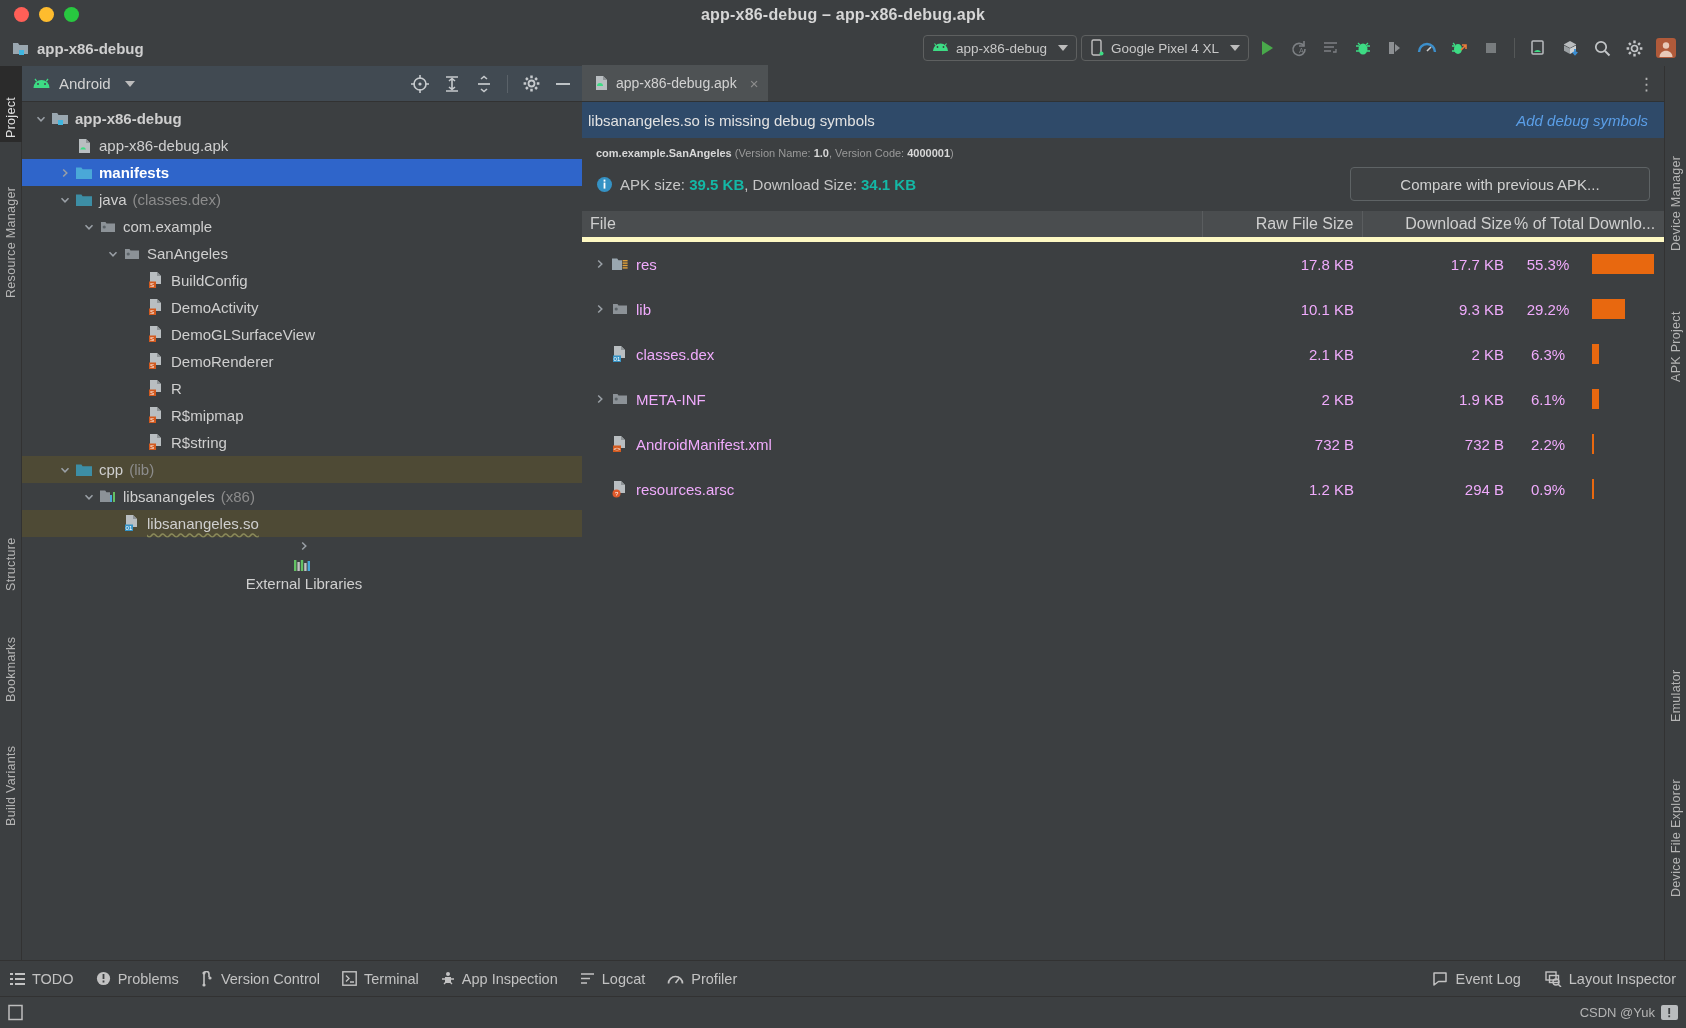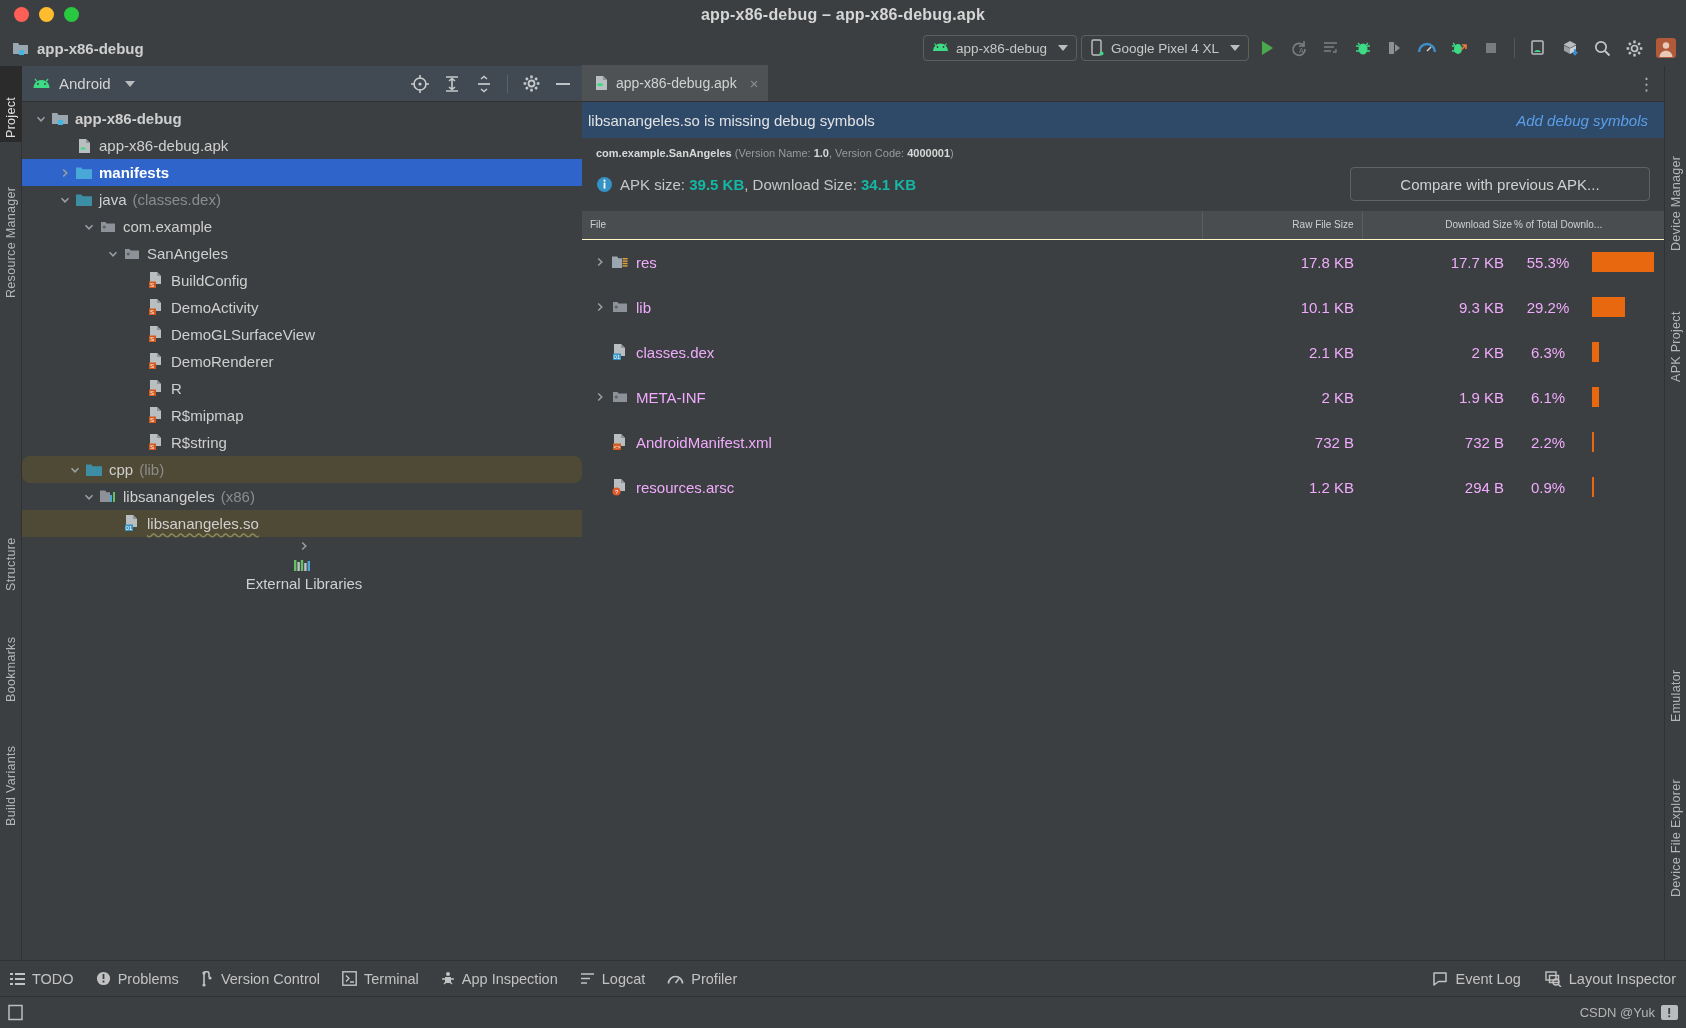--- a/index.html
+++ b/index.html
@@ -121,22 +121,22 @@
   .sizeline .txt { font-size:15px; color:#c6c6c6; }
   .sizeline .txt b { color:#14b8a6; }
   .cmpbtn {
     margin-left:auto; height:34px; min-width:300px; border:1px solid #5e6365; border-radius:4px;
     display:flex; align-items:center; justify-content:center; font-size:15px; color:#d0d0d0;
     padding:0 18px; background:#3f4244;
   }
 
   table.files { width:100%; border-collapse:collapse; table-layout:fixed; }
   table.files thead th {
-    background:#4a4d4f; color:#cfcfcf; font-weight:normal; font-size:10px;
-    height:28px; border-bottom:1px solid #fef9c3; border-right:1px solid #5a5d5f;
+    background:#4a4d4f; color:#cfcfcf; font-weight:normal; font-size:16px;
+    height:28px; border-bottom:5px solid #fef9c3; border-right:1px solid #5a5d5f;
     padding:0 8px;
   }
   table.files thead th.c-file { text-align:left; }
   table.files thead th.c-raw, table.files thead th.c-dl { text-align:right; }
   table.files thead th.c-pct { text-align:left; border-right:none; padding-left:2px;}
   table.files tbody td { height:29px; font-size:15px; color:#f0abfc; padding:8px 8px; }
   td.c-file { text-align:left; }
   td.c-raw, td.c-dl { text-align:right; }
   td.c-pct { text-align:center; color:#9b9b9b; padding-right:6px;}
   td.c-bar { padding:0 8px 0 0; }
@@ -547,21 +547,21 @@
           <span class="ico">
             <svg width="16" height="17" viewBox="0 0 16 17">
               <path d="M2 0h7l4 4v8H2z" fill="#b9bec1"></path>
               <path d="M9 0l4 4H9z" fill="#8e9396"></path>
               <rect x="1" y="9.5" width="7" height="6.5" fill="#d35a1f"></rect>
               <text x="2" y="15" font-size="6" fill="#fff" font-family="Liberation Sans">S</text>
             </svg>
           </span>
           <span>R$string</span>
         </div>
-        <div class="trow hl" style="padding-left: 44px; border-radius: 8px;">
+        <div class="trow hl" style="padding-left: 34px;">
           <span class="arrow">
             <svg width="10" height="10" viewBox="0 0 10 10">
               <path d="M1.5 3.2L5 6.8l3.5-3.6" stroke="#9aa0a6" stroke-width="1.5" fill="none"></path>
             </svg>
           </span>
           <span class="ico">
             <svg width="18" height="14" viewBox="0 0 18 14">
               <path d="M1 1.5h5.4l1.2 1.8H17V13H1z" fill="#3d8ea5"></path>
             </svg>
           </span>

